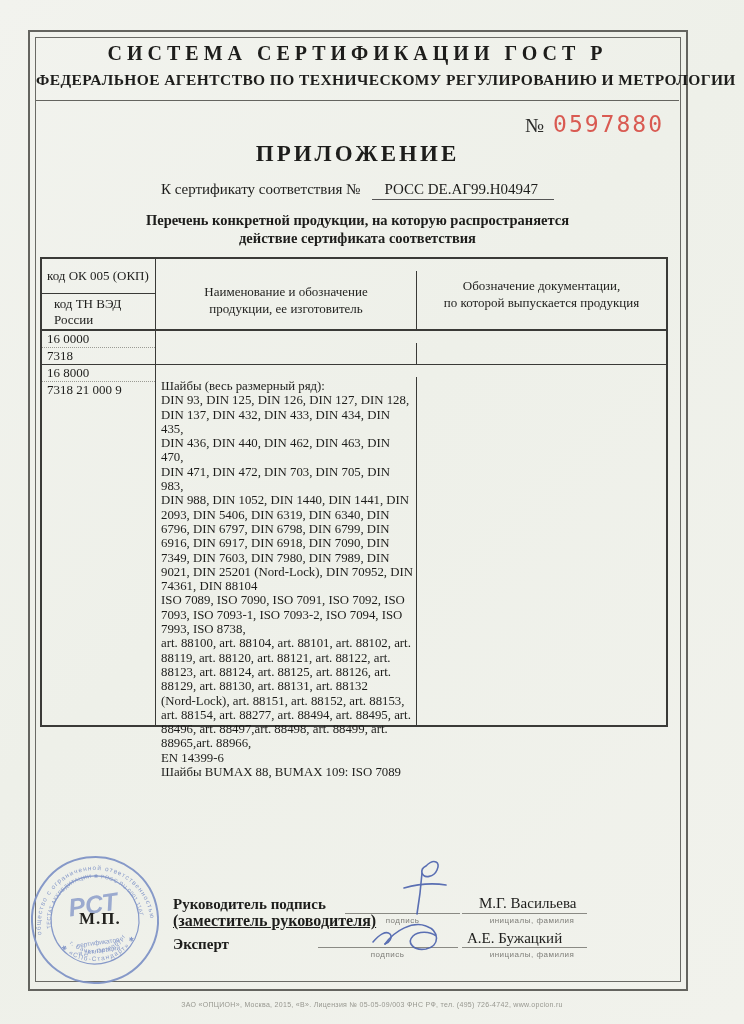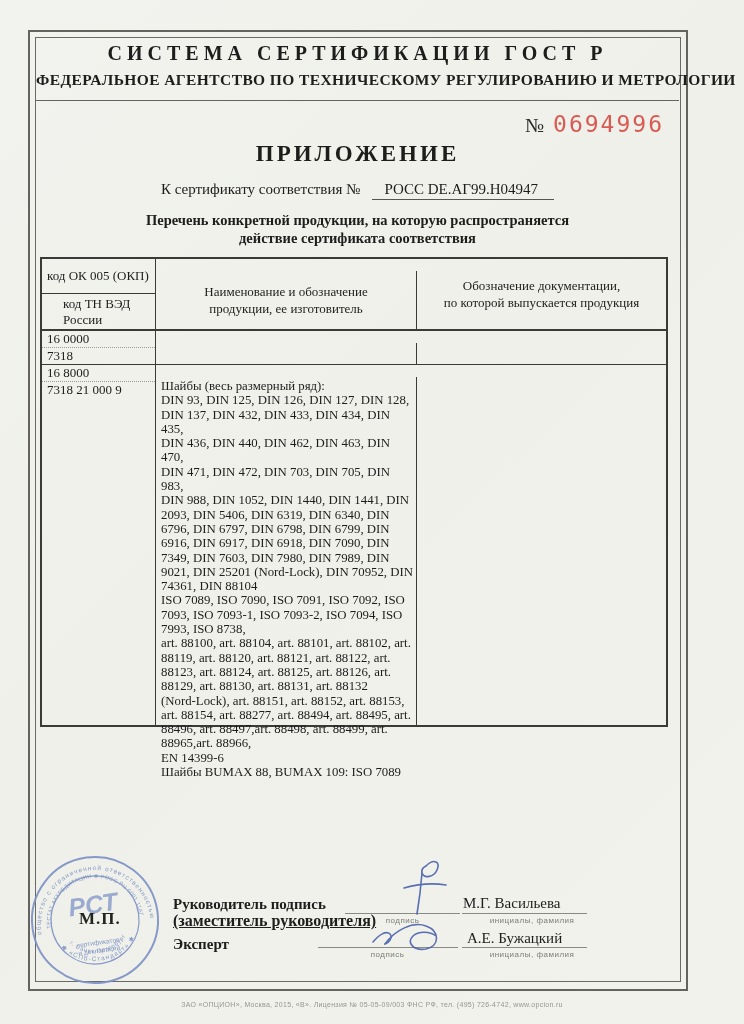--- a/index.html
+++ b/index.html
@@ -30,41 +30,41 @@
   .desc{left:36px;top:211px;width:643px;text-align:center;font-size:14.5px;font-weight:bold;line-height:18px;white-space:pre-line;}
   
   .ptable{left:40px;top:257px;width:624px;border:2px solid #3a3a37;font-size:13px;background:transparent;}
   .trow{display:flex;}
   .thead{height:70px;border-bottom:2px solid #3a3a37;}
   .c1{width:114px;border-right:1px solid #3a3a37;box-sizing:border-box;}
   .c2{width:261px;border-right:1px solid #3a3a37;box-sizing:border-box;margin-top:12px;}
   .c3{flex:1;}
   .th1{display:flex;flex-direction:column;}
   .th1a{height:35px;border-bottom:1px solid #3a3a37;display:flex;align-items:center;padding-left:5px;box-sizing:border-box;}
-  .th1b{flex:1;display:flex;align-items:center;padding-left:21px;}
+  .th1b{flex:1;display:flex;align-items:center;padding-left:12px;}
   .thc{display:flex;align-items:center;justify-content:center;text-align:center;white-space:pre-line;line-height:17px;}
   .row1{border-bottom:1px solid #3a3a37;}
   .codecell .code-okp{line-height:14px;padding:1px 0 1px 5px;border-bottom:1px dotted #9b9b94;}
   .codecell .code-tnved{line-height:14px;padding:1px 0 1px 5px;}
   .row2{height:360px;}
   .product-text{padding:2px 2px 0 5px;white-space:pre-line;font-size:12.8px;line-height:14.3px;}
   
   .stamp{left:28px;top:853px;width:134px;height:134px;transform:rotate(-8deg);z-index:2;opacity:0.92;}
   .mp-mark{left:79px;top:909px;font-size:17px;font-weight:bold;letter-spacing:1px;color:#22221f;z-index:3;}
   
   .sig-role1a{left:173px;top:896px;font-size:15px;font-weight:bold;}
   .sig-role1b{left:173px;top:912px;font-size:16px;font-weight:bold;text-decoration:underline;}
   .sig-role2{left:173px;top:936px;font-size:15px;font-weight:bold;}
   .sigline{border-bottom:1px solid #8a8a84;}
   .sigline1{left:345px;top:890px;width:115px;height:23px;}
   .sigline2{left:318px;top:925px;width:140px;height:22px;}
   .siglabel{font-family:"Liberation Sans",sans-serif;font-size:8px;color:#7d7d78;letter-spacing:0.5px;}
   .siglabel1{left:355px;top:916px;width:95px;text-align:center;}
   .siglabel2{left:330px;top:950px;width:115px;text-align:center;}
-  .name1{left:463px;top:895px;font-size:15px;}
+  .name1{left:479px;top:895px;font-size:15px;}
   .name2{left:467px;top:930px;font-size:15px;}
   .nameline1{left:462px;top:893px;width:125px;height:20px;}
   .nameline2{left:462px;top:928px;width:125px;height:19px;}
   .namelabel1{left:477px;top:916px;width:110px;text-align:center;}
   .namelabel2{left:477px;top:950px;width:110px;text-align:center;}
   .ink{z-index:2;}
   .ink1{left:388px;top:856px;}
   .ink2{left:368px;top:916px;}
   
   .footer-imprint{left:0;top:1001px;width:744px;text-align:center;font-family:"Liberation Sans",sans-serif;font-size:7px;color:#97978f;letter-spacing:0.3px;}
@@ -76,21 +76,21 @@
 
   <div class="abs frame-outer"></div>
   <div class="abs frame-inner"></div>
 
   <div class="abs header-subtitle">ФЕДЕРАЛЬНОЕ АГЕНТСТВО ПО ТЕХНИЧЕСКОМУ РЕГУЛИРОВАНИЮ И МЕТРОЛОГИИ</div>
   <div class="abs header-title">СИСТЕМА СЕРТИФИКАЦИИ ГОСТ Р</div>
   <div class="abs header-rule"></div>
 
   <div class="abs cert-number">
     <span class="pref">№</span>
-    <span class="val">0694996</span>
+    <span class="val">0597880</span>
   </div>
 
   <div class="abs doc-title">ПРИЛОЖЕНИЕ</div>
 
   <div class="abs cert-line">
     <span class="cl-lab">К сертификату соответствия №</span>
     <span class="cl-val">РОСС DE.АГ99.Н04947</span>
   </div>
 
   <div class="abs desc">Перечень конкретной продукции,  на которую распространяется

